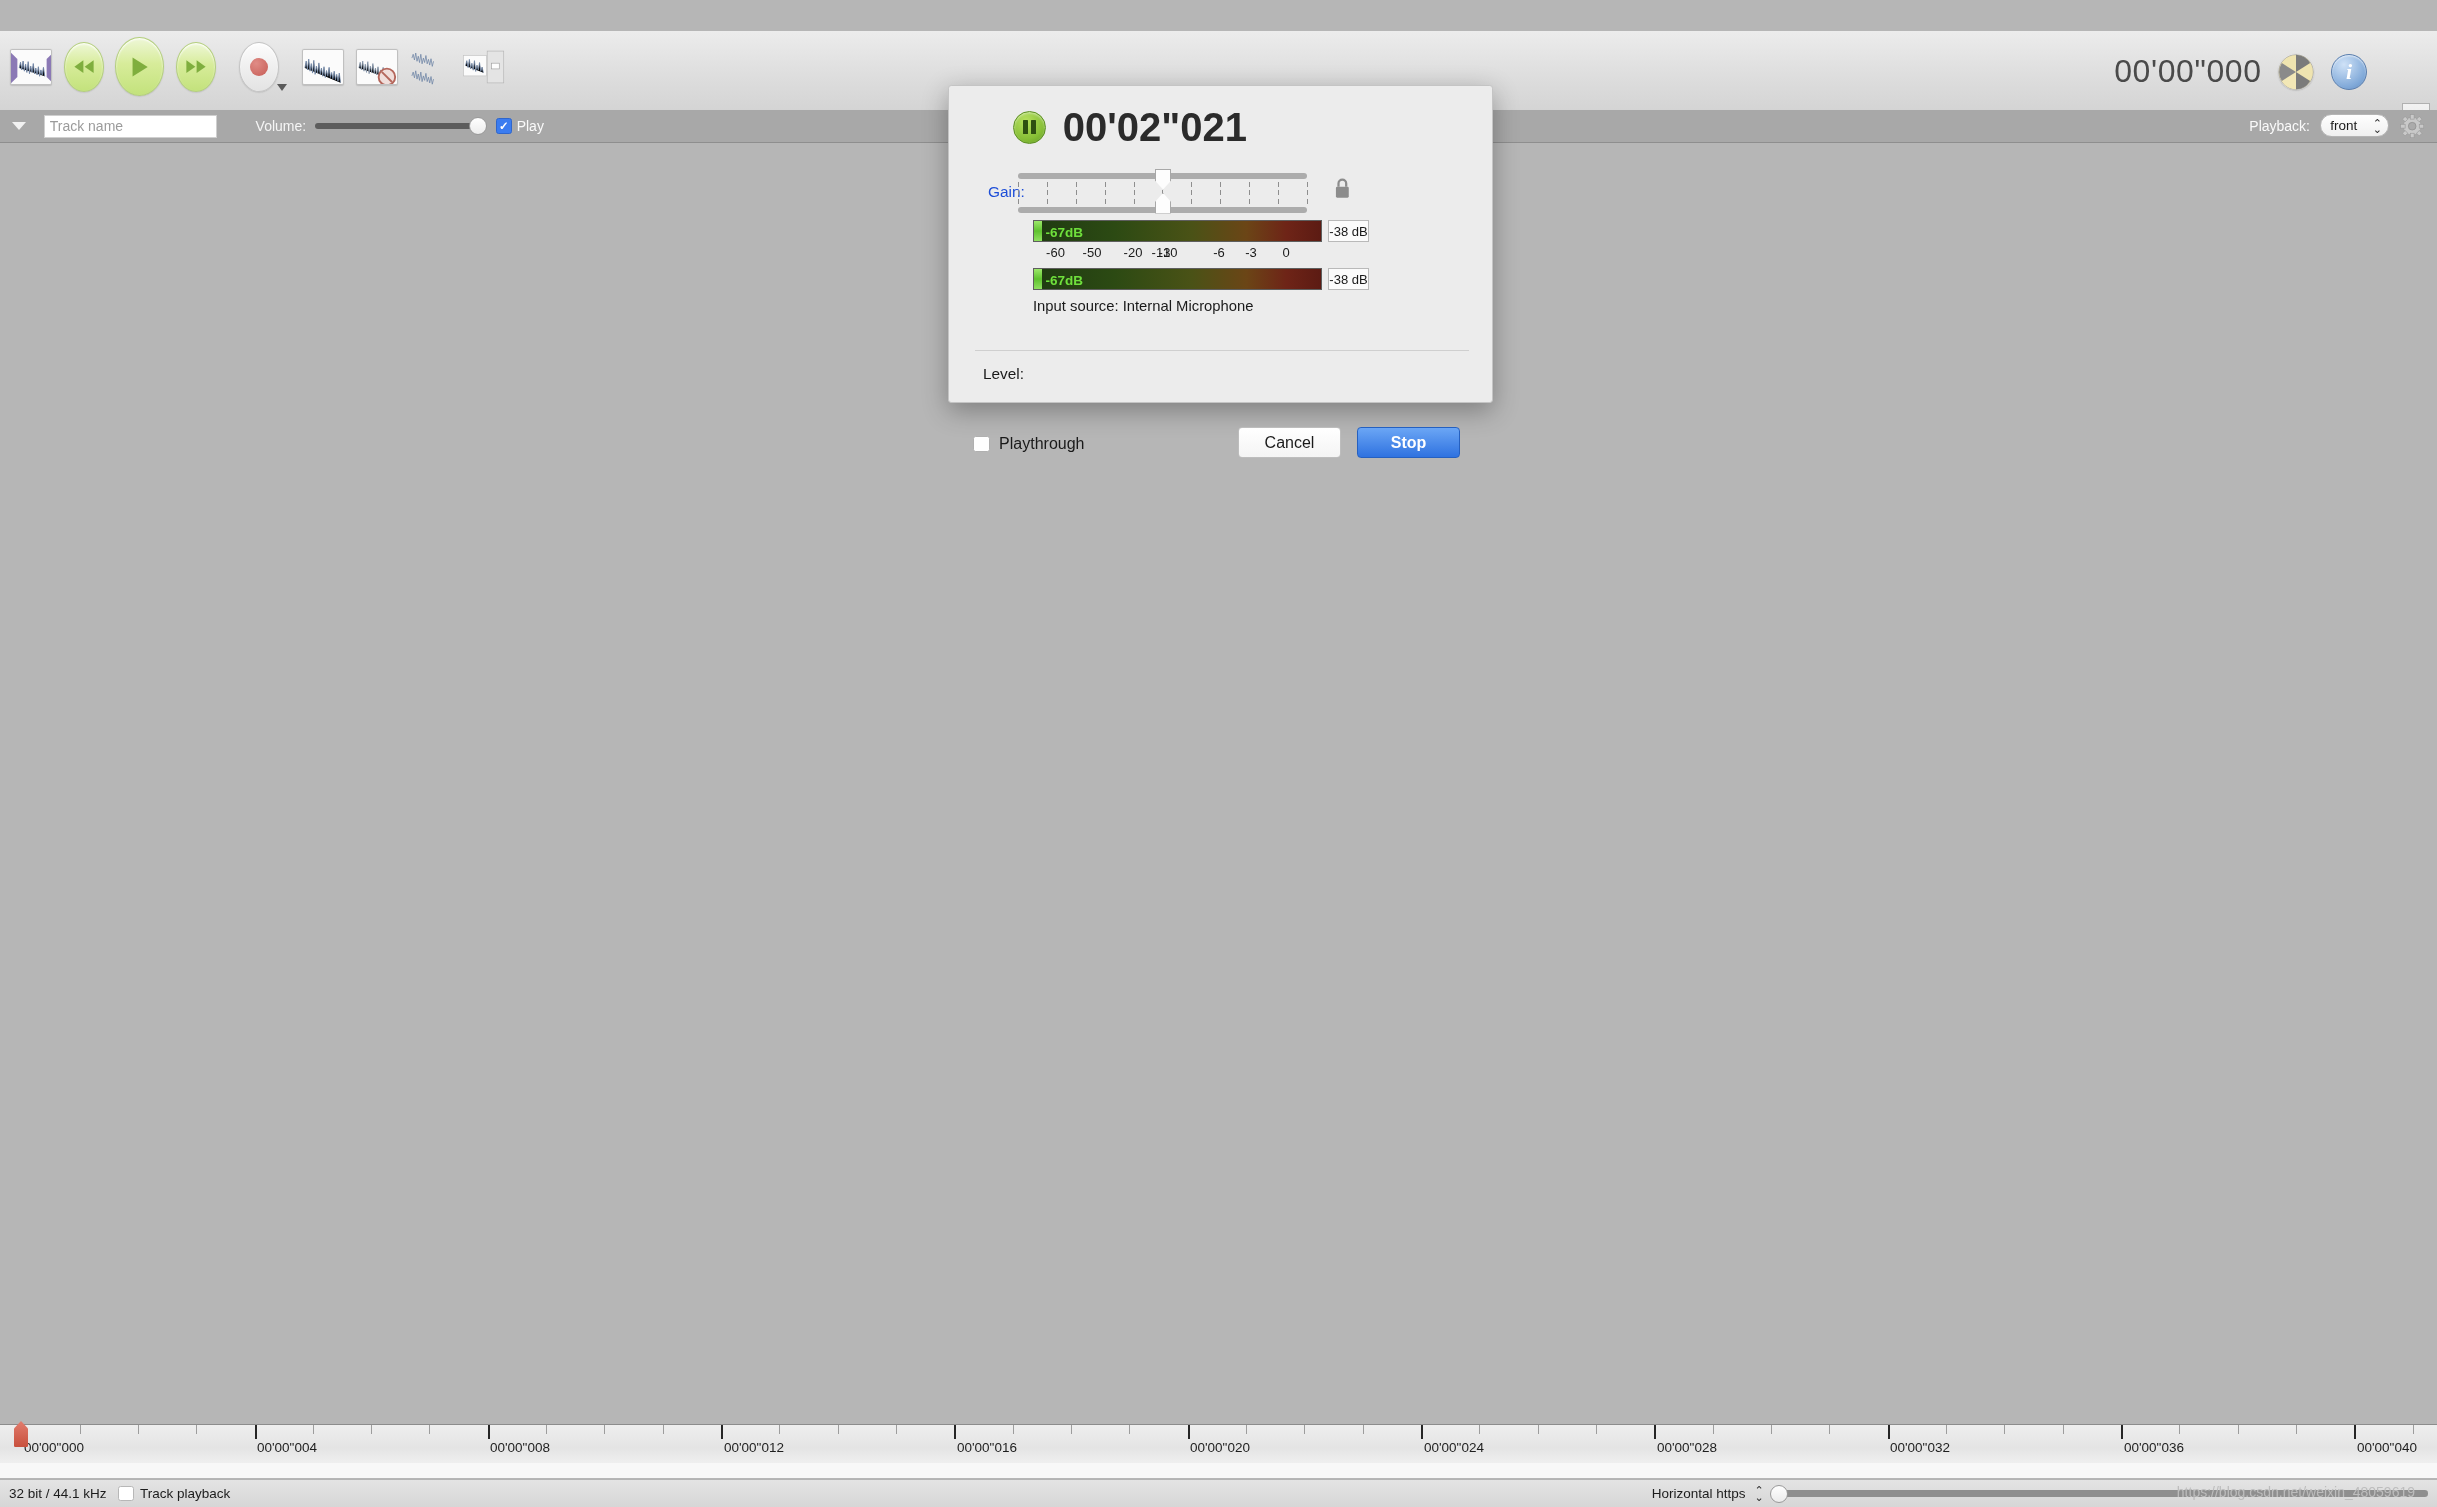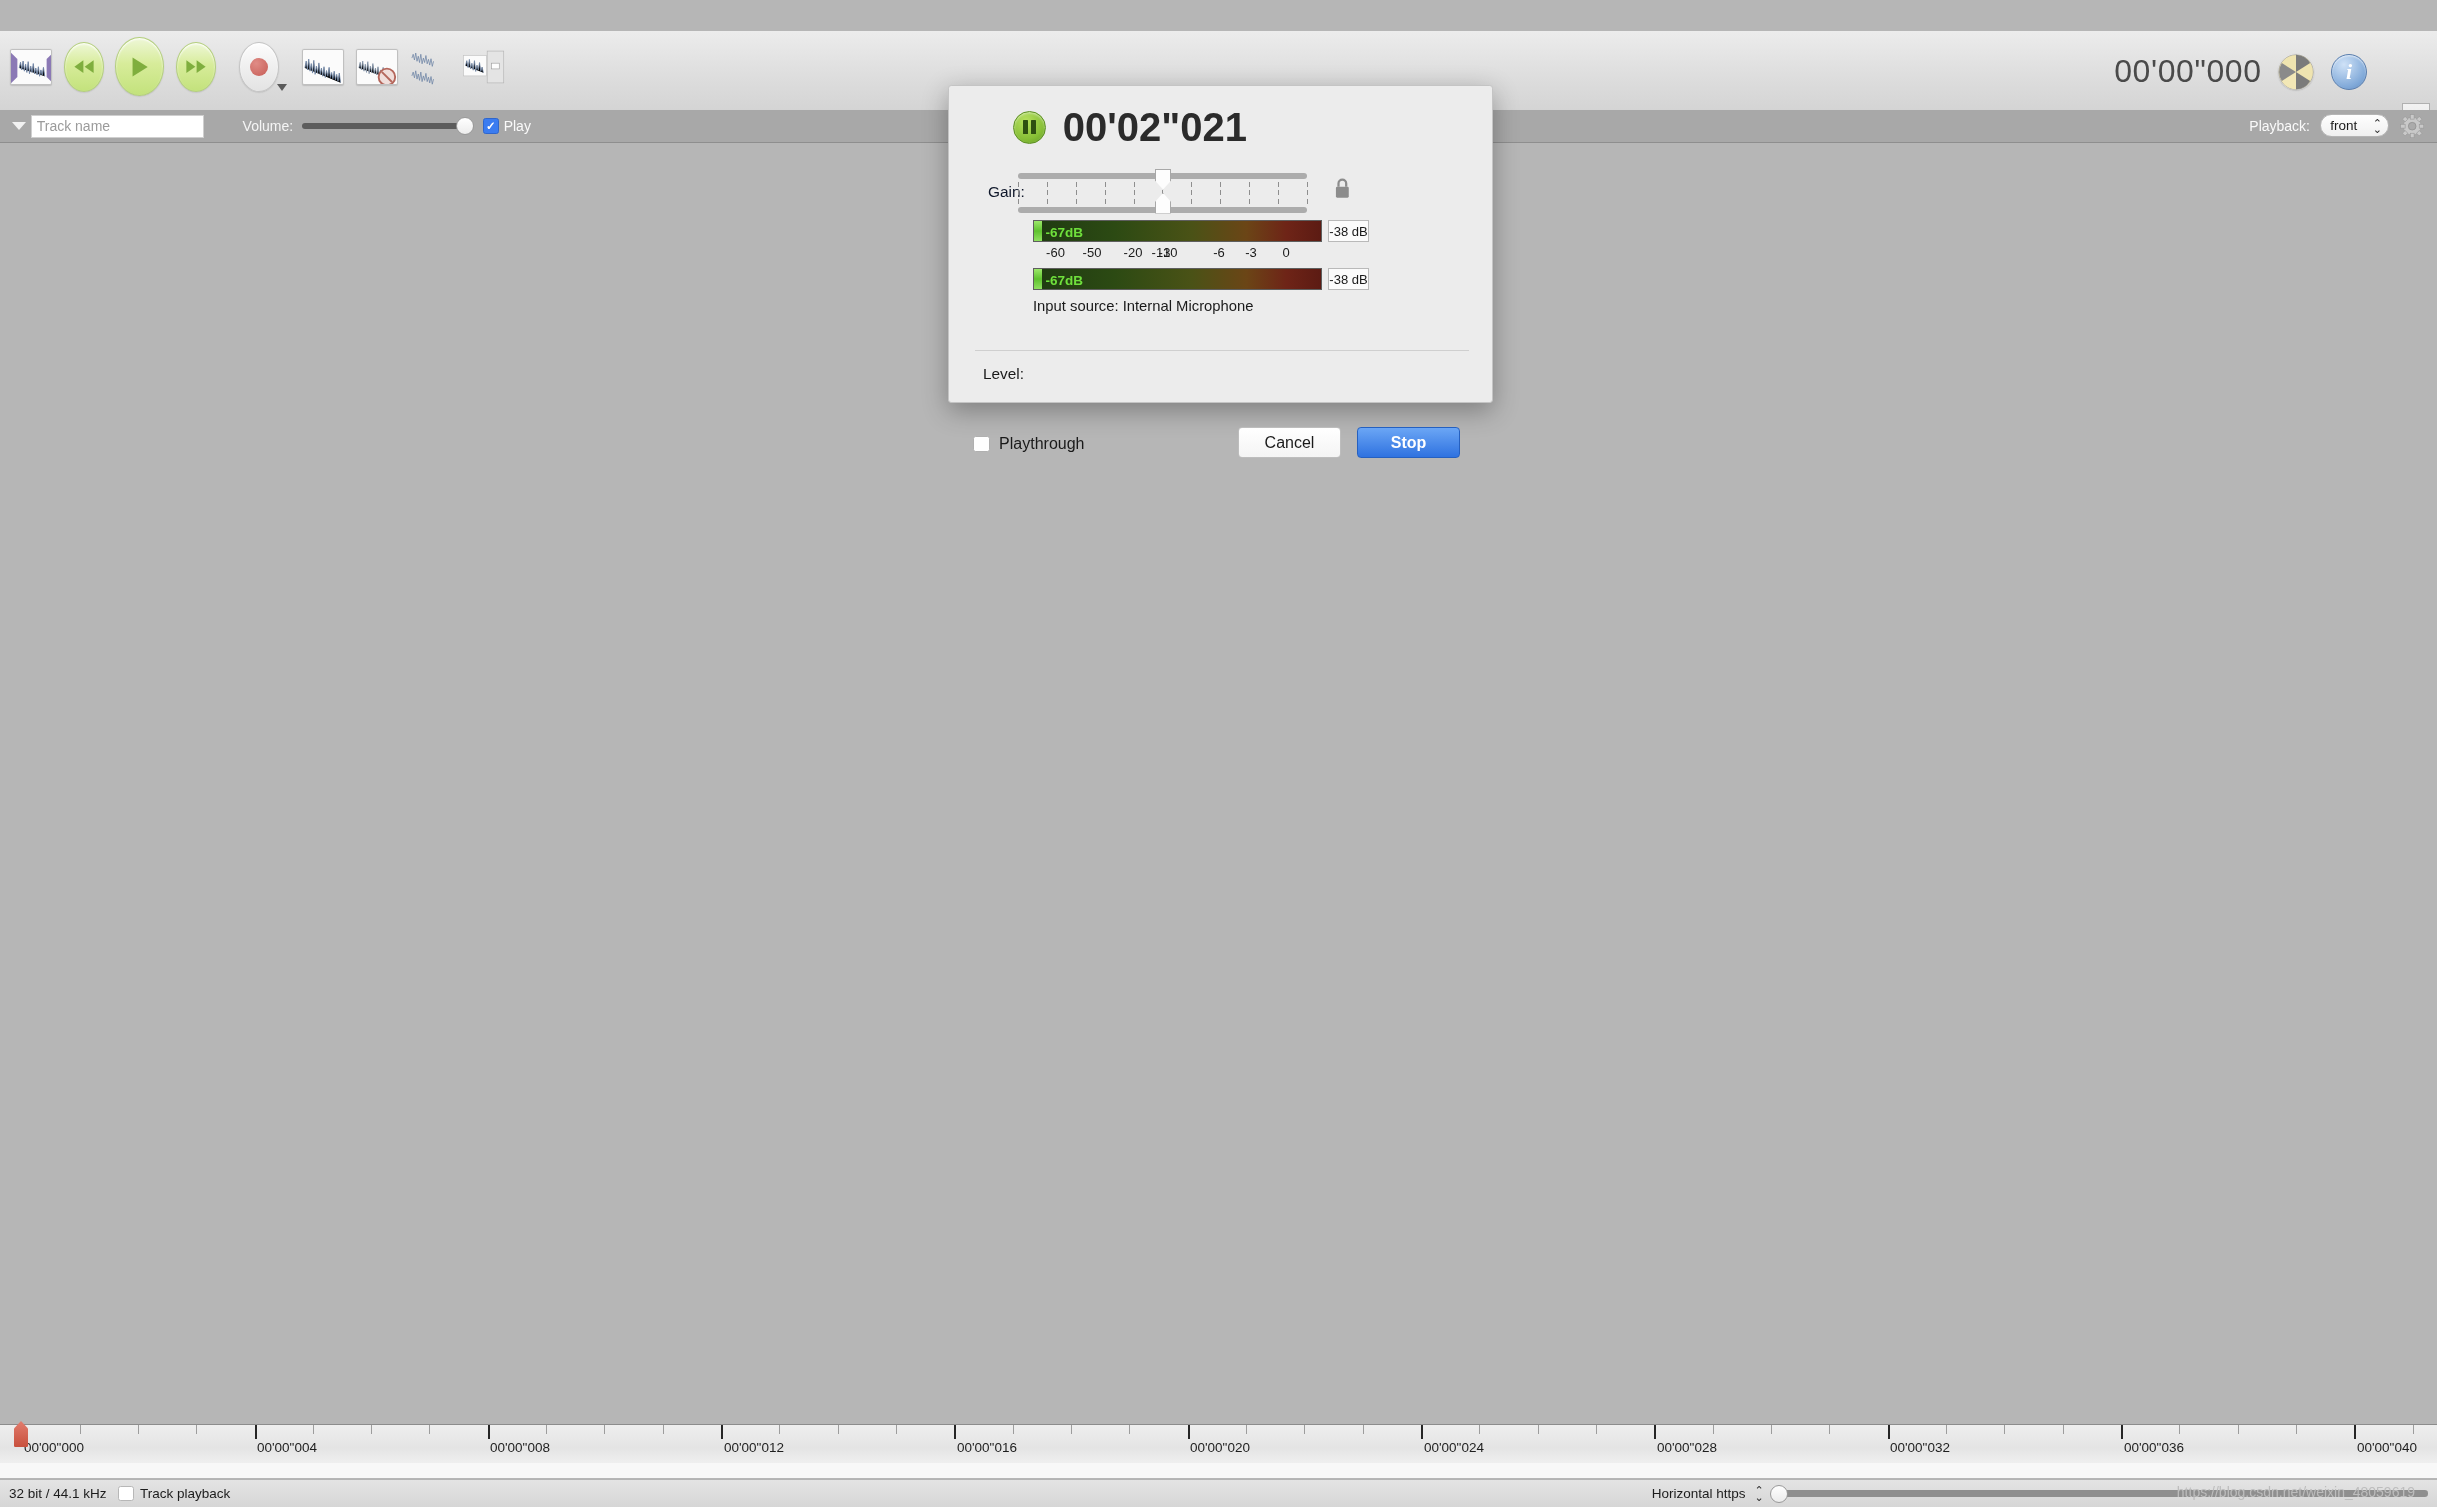--- a/index.html
+++ b/index.html
@@ -89,21 +89,21 @@
   .trackbar {
     position: absolute; left: 0; top: 110px; width: 2438px; height: 33px;
     background: #a8a8a8; border-bottom: 0.6px solid #8e8e8e;
     display: flex; align-items: center;
   }
   .disclosure {
     margin-left: 11.6px; width: 0; height: 0;
     border-left: 7px solid transparent; border-right: 7px solid transparent; border-top: 8.3px solid #f2f2f2;
   }
   .track-input {
-    margin-left: 5px; width: 173px; height: 23px; background: #fff;
+    margin-left: 18px; width: 173px; height: 23px; background: #fff;
     border: 0.6px solid #cfcfcf; font-size: 14px; color: #9b9b9b; padding: 0 5.1px;
     display: flex; align-items: center;
   }
   .lbl-vol { margin-left: 39px; font-size: 14px; color: #f5f5f5; }
   .vol-slider { margin-left: 9px; position: relative; width: 167px; height: 6.4px;
     background: #5c5c5c; border-radius: 3.2px; }
   .vol-knob { position: absolute; right: -5.1px; top: -5.8px; width: 18px; height: 18px;
     border-radius: 50%; background: linear-gradient(to bottom,#ffffff,#ececec); border: 0.6px solid #9a9a9a;}
   .cb { width: 15.4px; height: 15.4px; border: 0.6px solid #b7b7b7; background: #fff; border-radius: 2.6px;
     display: inline-flex; align-items: center; justify-content: center; }
@@ -165,21 +165,21 @@
   .pause-btn {
     width: 33px; height: 33px; border-radius: 50%;
     background: radial-gradient(circle at 38% 28%, #b6e05f, #87bf36 62%, #5f9a22);
     border: 0.6px solid #5c8f22; display: flex; align-items: center; justify-content: center; gap: 3.2px;
     box-shadow: inset 0 1.3px 2.6px rgba(255,255,255,.55);
   }
   .pause-bar { width: 5.1px; height: 14px; background: #2e4f11; border-radius: 0.6px; }
   .dlg-clock { font-size: 40px; font-weight: bold; color: #2b2b2b; letter-spacing: 0px; }
 
   .gain-row { position: absolute; left: 0; top: 83px; width: 545px; height: 45px; }
-  .gain-lbl { position: absolute; left: 39px; top: 14px; font-size: 15.4px; color: #0f172a; }
+  .gain-lbl { position: absolute; left: 39px; top: 14px; font-size: 15.4px; color: #1d4ed8; }
   .grail { position: absolute; left: 69px; width: 289px; height: 5.8px; background: #acacac; border-radius: 3.2px; }
   .grail.top { top: 3.9px; }
   .grail.bot { top: 38px; }
   .gticks { position: absolute; left: 69px; top: 13px; width: 289px; height: 22px; }
   .gtick { position: absolute; top: 0; width: 1.3px; height: 22px;
     background: repeating-linear-gradient(to bottom,#8e8e8e 0 5.1px,transparent 5.1px 8.3px); }
   .gknob-dn {
     position: absolute; top: 0px; width: 16.7px; height: 20.5px; margin-left: -8.3px;
     background: #fdfdfd; border: 0.6px solid #a8a8a8;
     clip-path: polygon(0% 0%, 100% 0%, 100% 55%, 50% 100%, 0% 55%);

